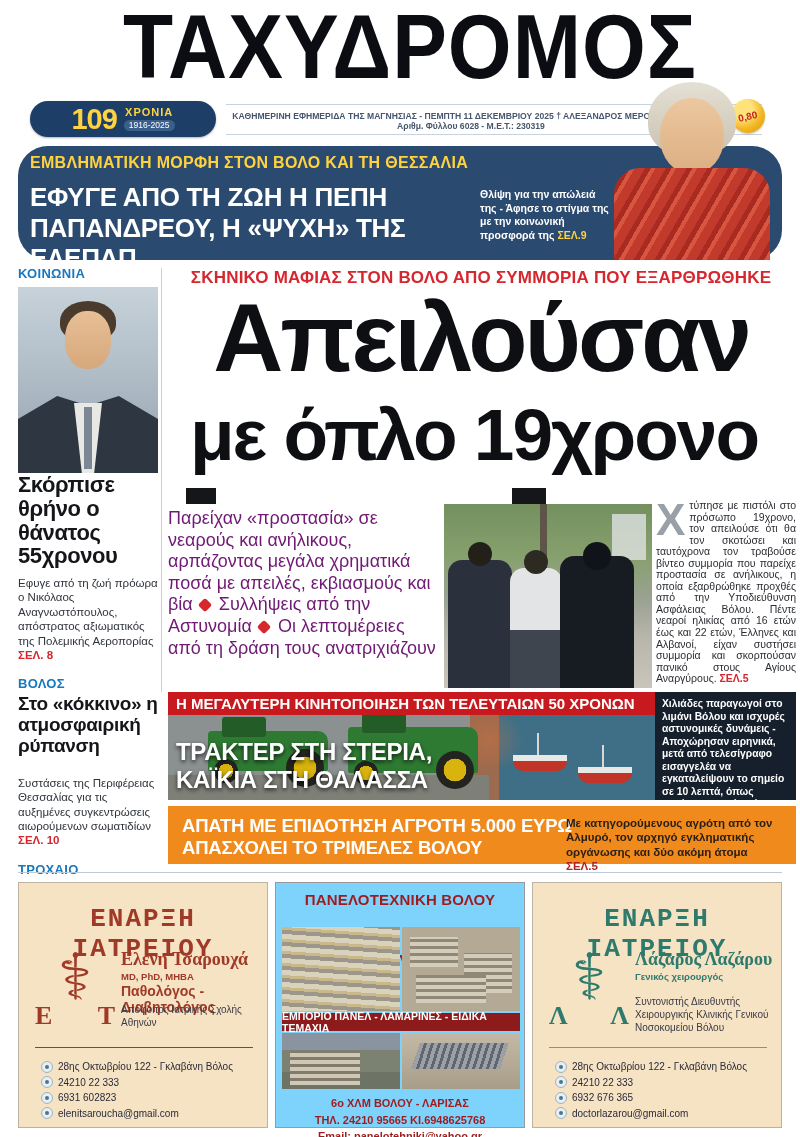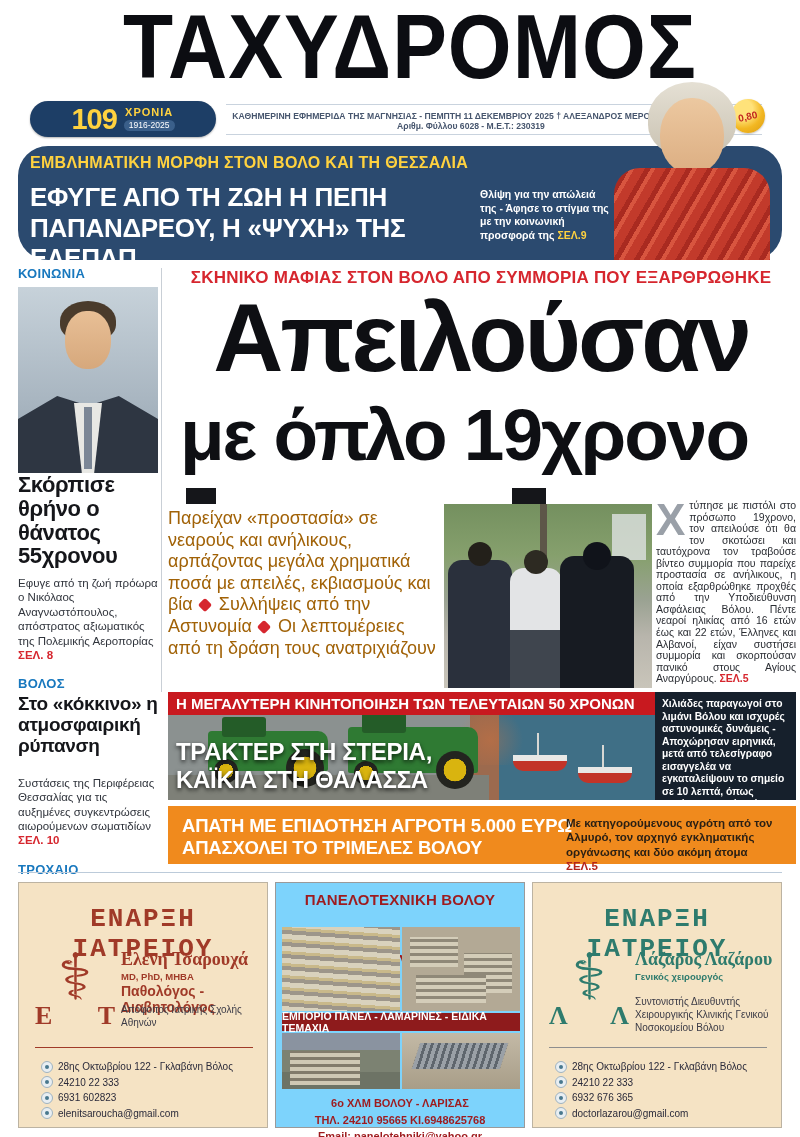--- a/index.html
+++ b/index.html
@@ -52,23 +52,23 @@
   .portrait .suit{position:absolute;left:0;bottom:0;width:140px;height:82px;background:#2e3642;
     clip-path:polygon(0 100%,0 34%,28% 6%,50% 18%,72% 6%,100% 34%,100% 100%);}
   .portrait .shirt{position:absolute;left:56px;bottom:0;width:28px;height:70px;background:#e8e8e4;
     clip-path:polygon(0 0,100% 0,72% 100%,28% 100%);}
   .portrait .tie{position:absolute;left:66px;bottom:4px;width:8px;height:62px;background:#7c8796;}
   .v-divider{left:161px;top:268px;width:1px;height:424px;background:#c9cfd6;}
 
   
   .main-kicker{left:166px;top:268px;width:630px;text-align:center;color:#d6262e;font-size:17px;font-weight:800;letter-spacing:.2px;}
   .hl1{left:166px;top:289px;width:630px;text-align:center;font-size:97px;font-weight:800;letter-spacing:-3px;line-height:1;color:#0e0f13;}
-  .hl2{left:149px;top:398px;width:630px;text-align:center;font-size:73px;font-weight:800;letter-spacing:-2px;line-height:1;color:#0e0f13;}
+  .hl2{left:159px;top:398px;width:630px;text-align:center;font-size:73px;font-weight:800;letter-spacing:-2px;line-height:1;color:#0e0f13;}
   .deco-sq{background:#15161a;}
-  .intro{left:168px;top:508px;width:272px;height:180px;overflow:hidden;font-size:18px;line-height:1.2;color:#a16207;}
+  .intro{left:168px;top:508px;width:272px;height:180px;overflow:hidden;font-size:18px;line-height:1.2;color:#701a75;}
   .bullet{display:inline-block;width:10px;height:10px;background:#d6262e;border-radius:2px;transform:rotate(45deg);margin:0 4px 0 2px;}
   .arrest{left:444px;top:504px;width:208px;height:184px;overflow:hidden;
     background:linear-gradient(180deg,#74905f 0%,#86a06d 28%,#9aa292 52%,#b8b5ac 72%,#c9c5ba 100%);}
   .arrest .trunk{position:absolute;left:96px;top:0;width:7px;height:78px;background:#5d5648;}
   .arrest .bldg{position:absolute;right:6px;top:10px;width:34px;height:46px;background:#dfe2e2;opacity:.8;}
   .fig{position:absolute;border-radius:14px 14px 0 0;}
   .fig .head{position:absolute;left:50%;transform:translateX(-50%);top:-18px;width:24px;height:24px;border-radius:50%;}
   .fig-l{left:4px;top:56px;width:64px;height:128px;background:#2a303c;}
   .fig-l .head{background:#23201a;}
   .fig-m{left:66px;top:64px;width:52px;height:120px;background:linear-gradient(180deg,#e3e4e6 0 52%,#3f454e 52% 100%);}

